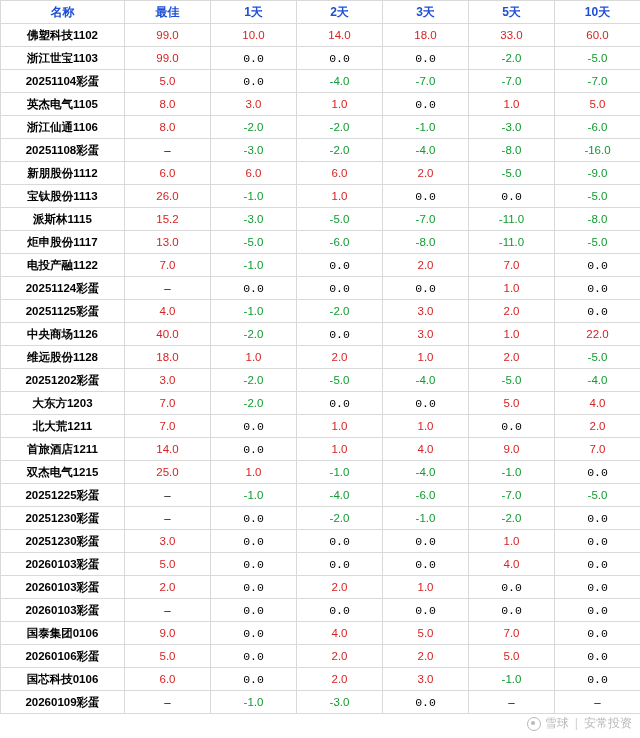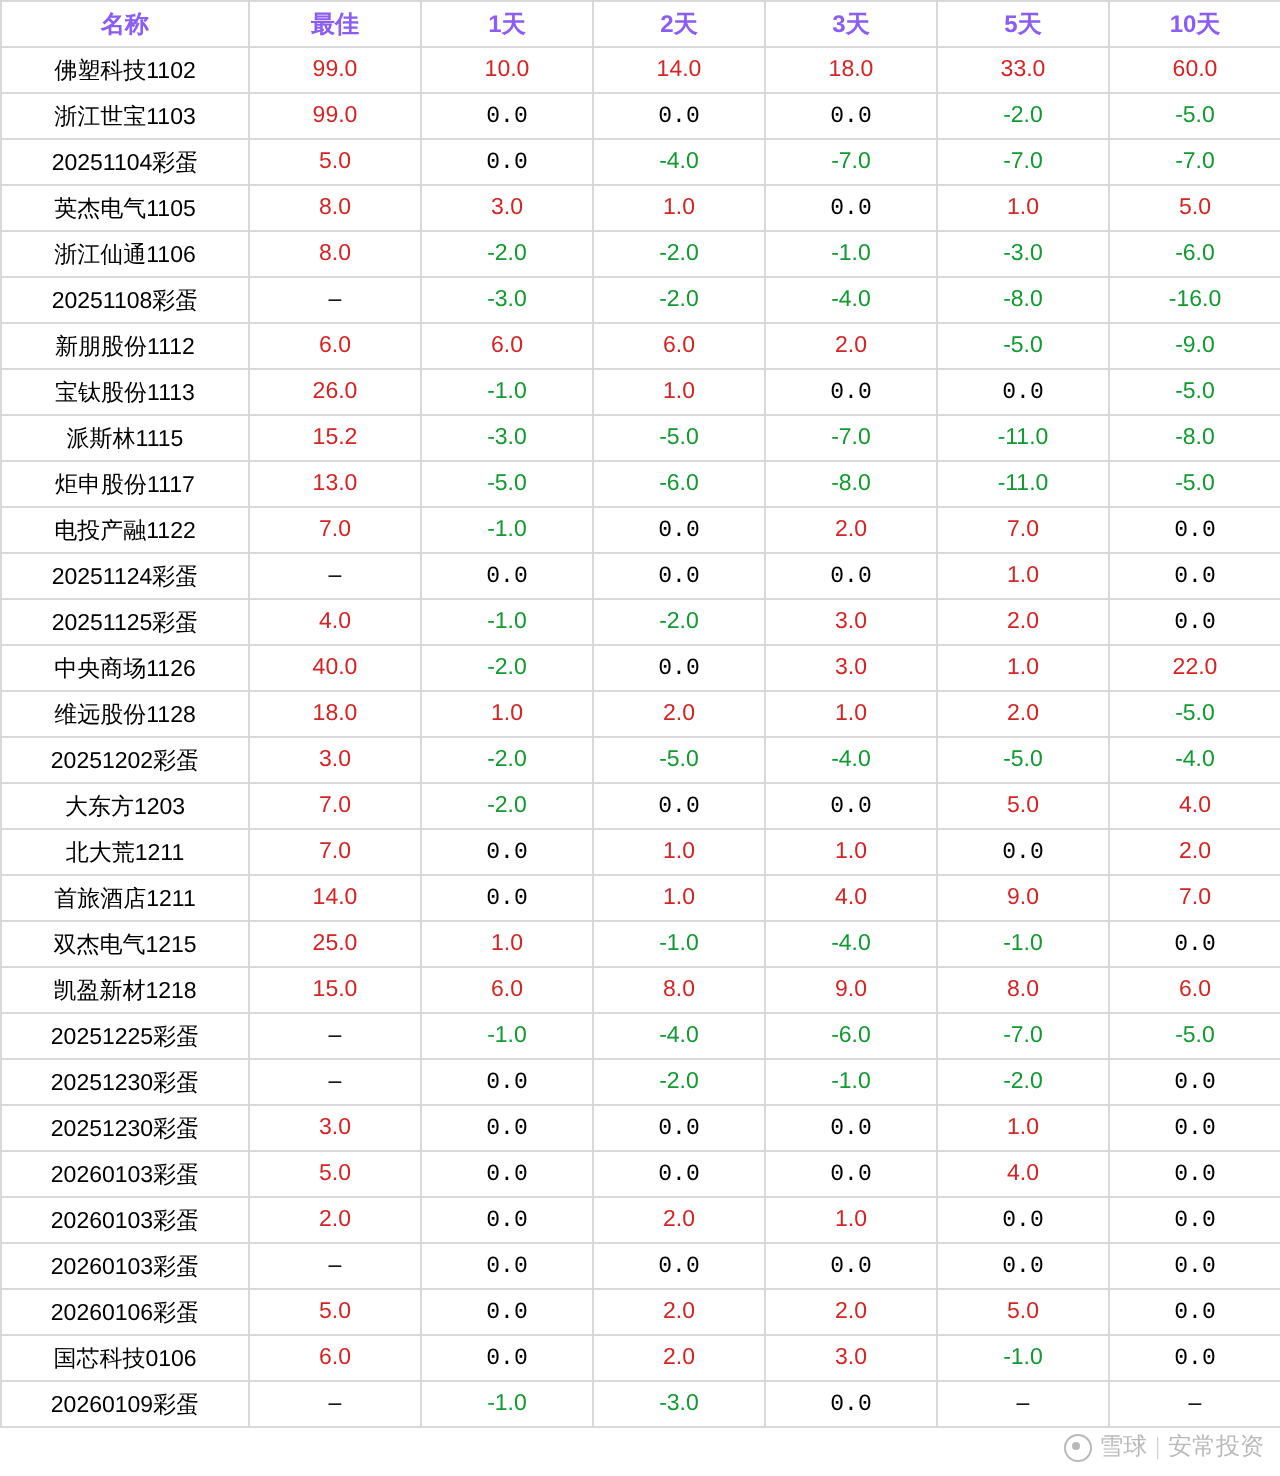--- a/index.html
+++ b/index.html
@@ -24,46 +24,46 @@
     height: 22px;
     font-size: 11.5px;
     text-align: center;
     vertical-align: middle;
     padding: 0;
     overflow: hidden;
     white-space: nowrap;
   }
   table.perf th {
     font-weight: bold;
-    color: #8b5cf6;
+    color: #1d4ed8;
     background: #ffffff;
     font-size: 12px;
   }
   col.c-name { width: 124px; }
   col.c-val  { width: 86px; }
   td.name-cell {
-    font-weight: normal;
+    font-weight: bold;
     color: #000000;
     font-size: 11.5px;
     margin-left: 17px;
   }
   td.v-pos { color: #d62323; }
   td.v-neg { color: #0f9b30; }
   td.v-zero { color: #000000; font-family: Liberation Mono, monospace; }
   td.v-dash { color: #000000; }
   .watermark {
     position: absolute;
     right: 8px;
     bottom: 6px;
     font-size: 12px;
     color: #b9b9b9;
     display: flex;
     align-items: center;
     gap: 4px;
-    font-family: Liberation Serif, serif;
+    font-family: Liberation Mono, monospace;
     margin-top: 42px;
   }
   .watermark .wm-logo {
     display: inline-block;
     width: 12px;
     height: 12px;
     border: 1px solid #b9b9b9;
     border-radius: 50%;
     position: relative;
   }
@@ -278,80 +278,80 @@
       <tr>
         <td class="name-cell">双杰电气1215</td>
         <td class="v-pos">25.0</td>
         <td class="v-pos">1.0</td>
         <td class="v-neg">-1.0</td>
         <td class="v-neg">-4.0</td>
         <td class="v-neg">-1.0</td>
         <td class="v-zero">0.0</td>
       </tr>
       <tr>
-        <td class="name-cell">凯盈新材1218</td>
-        <td class="v-pos">15.0</td>
-        <td class="v-pos">6.0</td>
-        <td class="v-pos">8.0</td>
+        <td class="name-cell">20251225彩蛋</td>
+        <td class="v-dash">–</td>
+        <td class="v-neg">-1.0</td>
+        <td class="v-neg">-4.0</td>
+        <td class="v-neg">-6.0</td>
+        <td class="v-neg">-7.0</td>
+        <td class="v-neg">-5.0</td>
+      </tr>
+      <tr>
+        <td class="name-cell">20251230彩蛋</td>
+        <td class="v-dash">–</td>
+        <td class="v-zero">0.0</td>
+        <td class="v-neg">-2.0</td>
+        <td class="v-neg">-1.0</td>
+        <td class="v-neg">-2.0</td>
+        <td class="v-zero">0.0</td>
+      </tr>
+      <tr>
+        <td class="name-cell">20251230彩蛋</td>
+        <td class="v-pos">3.0</td>
+        <td class="v-zero">0.0</td>
+        <td class="v-zero">0.0</td>
+        <td class="v-zero">0.0</td>
+        <td class="v-pos">1.0</td>
+        <td class="v-zero">0.0</td>
+      </tr>
+      <tr>
+        <td class="name-cell">20260103彩蛋</td>
+        <td class="v-pos">5.0</td>
+        <td class="v-zero">0.0</td>
+        <td class="v-zero">0.0</td>
+        <td class="v-zero">0.0</td>
+        <td class="v-pos">4.0</td>
+        <td class="v-zero">0.0</td>
+      </tr>
+      <tr>
+        <td class="name-cell">20260103彩蛋</td>
+        <td class="v-pos">2.0</td>
+        <td class="v-zero">0.0</td>
+        <td class="v-pos">2.0</td>
+        <td class="v-pos">1.0</td>
+        <td class="v-zero">0.0</td>
+        <td class="v-zero">0.0</td>
+      </tr>
+      <tr>
+        <td class="name-cell">20260103彩蛋</td>
+        <td class="v-dash">–</td>
+        <td class="v-zero">0.0</td>
+        <td class="v-zero">0.0</td>
+        <td class="v-zero">0.0</td>
+        <td class="v-zero">0.0</td>
+        <td class="v-zero">0.0</td>
+      </tr>
+      <tr>
+        <td class="name-cell">国泰集团0106</td>
         <td class="v-pos">9.0</td>
-        <td class="v-pos">8.0</td>
-        <td class="v-pos">6.0</td>
-      </tr>
-      <tr>
-        <td class="name-cell">20251225彩蛋</td>
-        <td class="v-dash">–</td>
-        <td class="v-neg">-1.0</td>
-        <td class="v-neg">-4.0</td>
-        <td class="v-neg">-6.0</td>
-        <td class="v-neg">-7.0</td>
-        <td class="v-neg">-5.0</td>
-      </tr>
-      <tr>
-        <td class="name-cell">20251230彩蛋</td>
-        <td class="v-dash">–</td>
-        <td class="v-zero">0.0</td>
-        <td class="v-neg">-2.0</td>
-        <td class="v-neg">-1.0</td>
-        <td class="v-neg">-2.0</td>
-        <td class="v-zero">0.0</td>
-      </tr>
-      <tr>
-        <td class="name-cell">20251230彩蛋</td>
-        <td class="v-pos">3.0</td>
-        <td class="v-zero">0.0</td>
-        <td class="v-zero">0.0</td>
-        <td class="v-zero">0.0</td>
-        <td class="v-pos">1.0</td>
-        <td class="v-zero">0.0</td>
-      </tr>
-      <tr>
-        <td class="name-cell">20260103彩蛋</td>
-        <td class="v-pos">5.0</td>
-        <td class="v-zero">0.0</td>
-        <td class="v-zero">0.0</td>
-        <td class="v-zero">0.0</td>
-        <td class="v-pos">4.0</td>
-        <td class="v-zero">0.0</td>
-      </tr>
-      <tr>
-        <td class="name-cell">20260103彩蛋</td>
-        <td class="v-pos">2.0</td>
-        <td class="v-zero">0.0</td>
-        <td class="v-pos">2.0</td>
-        <td class="v-pos">1.0</td>
-        <td class="v-zero">0.0</td>
-        <td class="v-zero">0.0</td>
-      </tr>
-      <tr>
-        <td class="name-cell">20260103彩蛋</td>
-        <td class="v-dash">–</td>
-        <td class="v-zero">0.0</td>
-        <td class="v-zero">0.0</td>
-        <td class="v-zero">0.0</td>
-        <td class="v-zero">0.0</td>
+        <td class="v-zero">0.0</td>
+        <td class="v-pos">4.0</td>
+        <td class="v-pos">5.0</td>
+        <td class="v-pos">7.0</td>
         <td class="v-zero">0.0</td>
       </tr>
       <tr>
         <td class="name-cell">20260106彩蛋</td>
         <td class="v-pos">5.0</td>
         <td class="v-zero">0.0</td>
         <td class="v-pos">2.0</td>
         <td class="v-pos">2.0</td>
         <td class="v-pos">5.0</td>
         <td class="v-zero">0.0</td>

